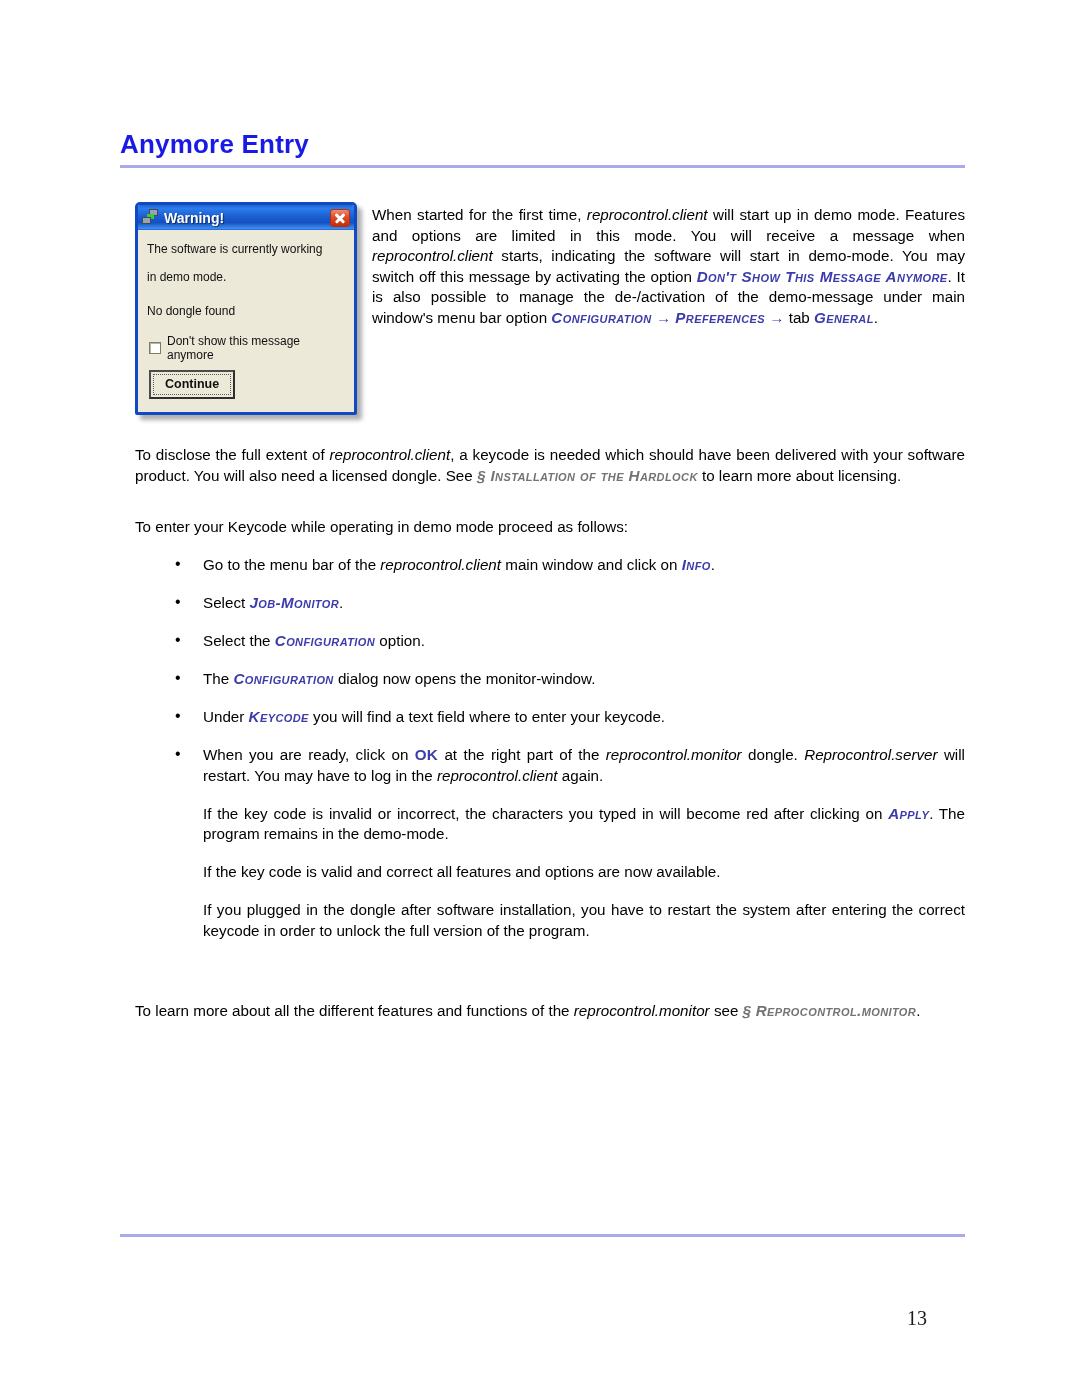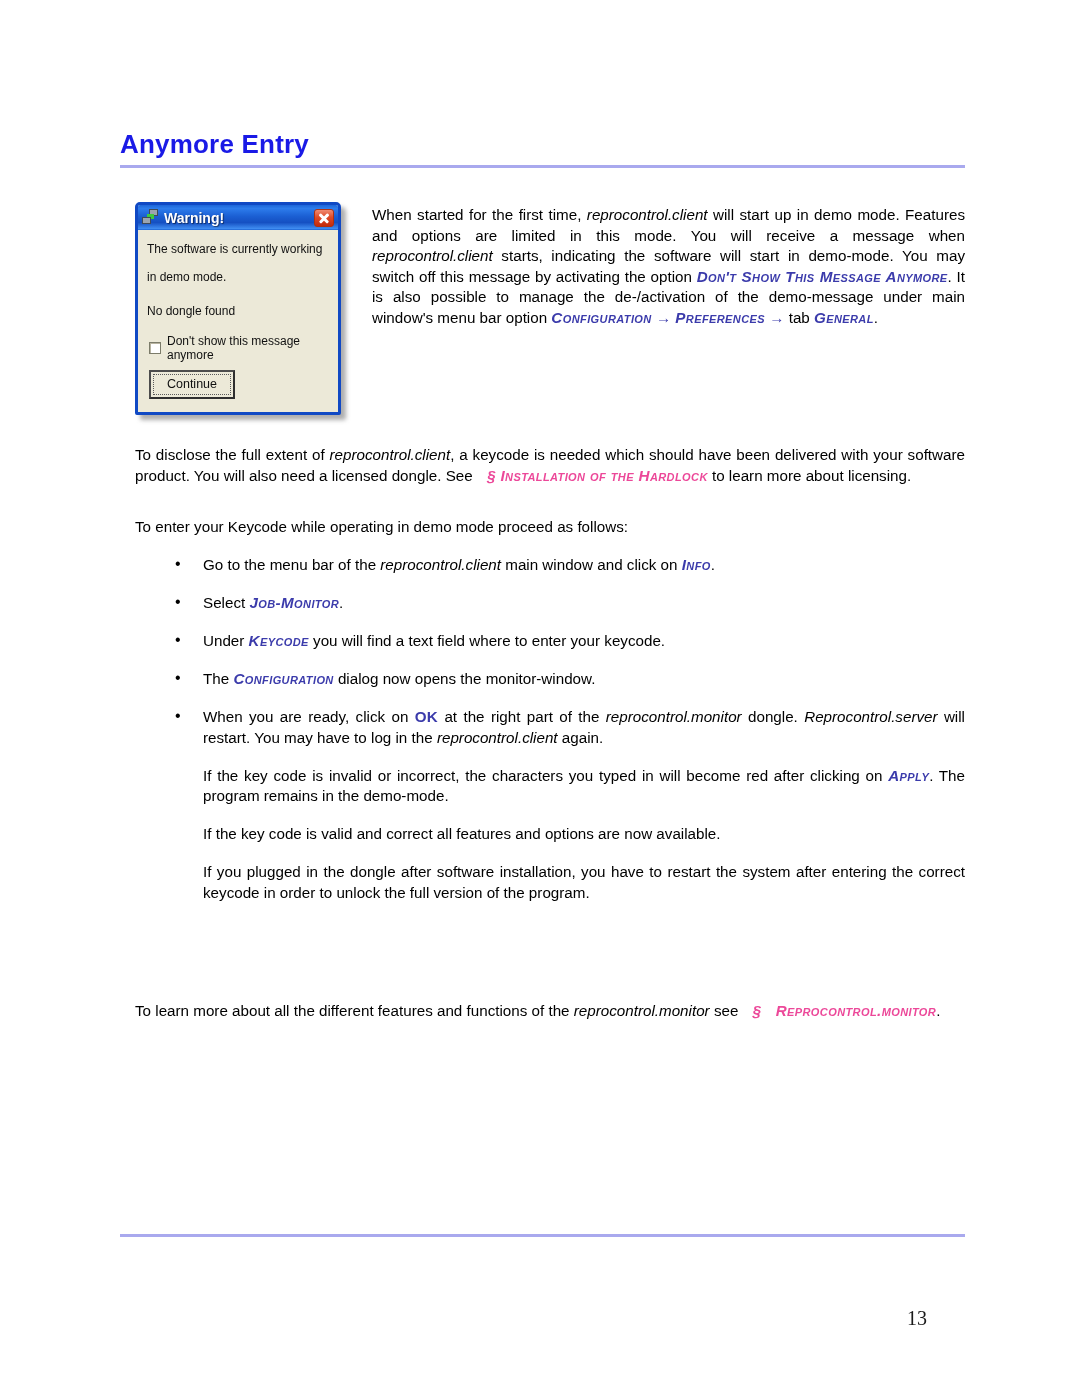--- a/index.html
+++ b/index.html
@@ -42,21 +42,21 @@
     width: 845px;
     height: 3px;
     background: #a9a9ee;
   }
 
   
   .dlg-wrap {
     position: absolute;
     left: 135px;
     top: 202px;
-    width: 206px;
+    width: 222px;
   }
   .dlg {
     position: relative;
     border: 3px solid #1049c4;
     border-radius: 5px 5px 2px 2px;
     background: #ece9d8;
     box-shadow: 5px 5px 4px rgba(110,110,110,0.55);
     overflow: hidden;
   }
   .dlg-titlebar {
@@ -154,20 +154,21 @@
     padding: 5px 14px 6px 14px;
     background: #ece9d8;
     border: 2px solid;
     border-color: #4c4c4c #2f2f2f #2f2f2f #4c4c4c;
     font-size: 12.5px;
     color: #101010;
     text-align: center;
     position: relative;
     margin-left: 2px;
     box-sizing: border-box;
+    font-weight: bold;
   }
   .dlg-btn::before {
     content: "";
     position: absolute;
     inset: 2px;
     border: 1px dotted #5a5a5a;
   }
 
   
   .body-txt {
@@ -233,26 +234,25 @@
   
   .it { font-style: italic; }
   .ref-blue {
     color: #3b3bab;
     font-weight: bold;
     font-style: italic;
     font-variant: small-caps;
     letter-spacing: 0.4px;
   }
   .ref-green {
-    color: #ec4899;
+    color: #737373;
     font-weight: bold;
     font-style: italic;
     font-variant: small-caps;
     letter-spacing: 0.4px;
-    margin-left: 10px;
   }
   .ok-blue {
     color: #3b3bab;
     font-weight: bold;
     letter-spacing: 0.3px;
   }
   .arrow {
     color: #3b3bab;
     font-weight: bold;
     font-style: normal;
@@ -323,24 +323,25 @@
 
   <div class="body-txt para p-enter">To enter your Keycode while operating in demo mode proceed as follows:</div>
 
   <div class="bullets">
 
     <div class="bullet"><span>Go to the menu bar of the </span><span class="it">reprocontrol.client</span><span> main window and click on </span><span class="ref-blue">Info</span><span>.</span></div>
 
     <div class="bullet"><span>Select </span><span class="ref-blue">Job-Monitor</span><span>.</span></div>
 
 
+    <div class="bullet"><span>Select the </span><span class="ref-blue">Configuration</span><span> option.</span></div>
+
+    <div class="bullet"><span>The </span><span class="ref-blue">Configuration</span><span> dialog now opens the monitor-window.</span></div>
 
     <div class="bullet"><span>Under </span><span class="ref-blue">Keycode</span><span> you will find a text field where to enter your keycode.</span></div>
-
-    <div class="bullet"><span>The </span><span class="ref-blue">Configuration</span><span> dialog now opens the monitor-window.</span></div>
 
     <div class="bullet"><span>When you are ready, click on </span><span class="ok-blue">OK</span><span> at the right part of the </span><span class="it">reprocontrol.monitor</span><span> dongle. </span><span class="it">Reprocontrol.server</span><span> will restart. You may have to log in the </span><span class="it">reprocontrol.client</span><span> again.</span></div>
 
     <div class="sub-para"><span>If the key code is invalid or incorrect, the characters you typed in will become red after clicking on </span><span class="ref-blue">Apply</span><span>. The program remains in the demo-mode.</span></div>
 
     <div class="sub-para">If the key code is valid and correct all features and options are now available.</div>
 
     <div class="sub-para">If you plugged in the dongle after software installation, you have to restart the system after entering the correct keycode in order to unlock the full version of the program.</div>
 
   </div>

